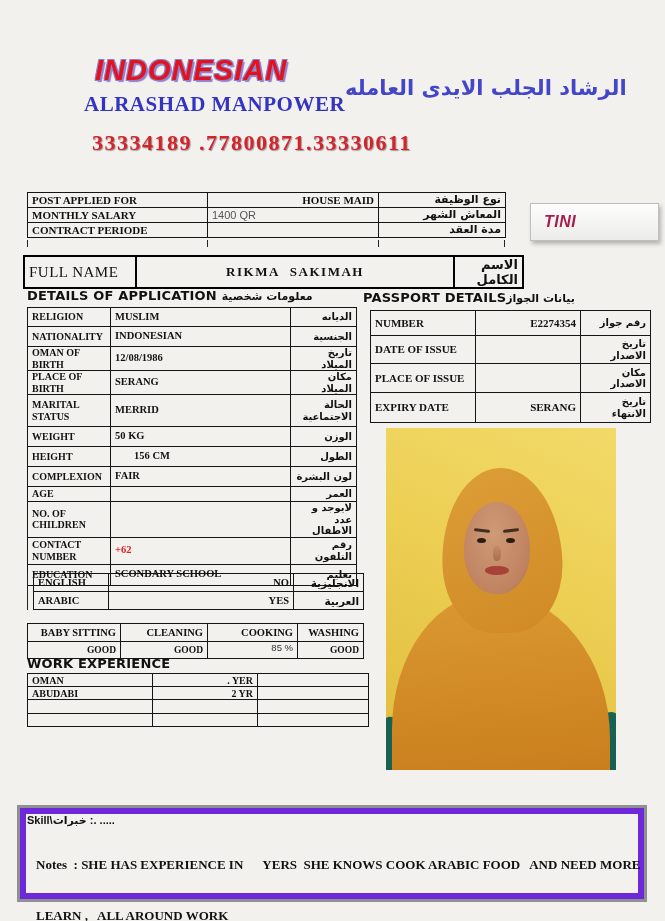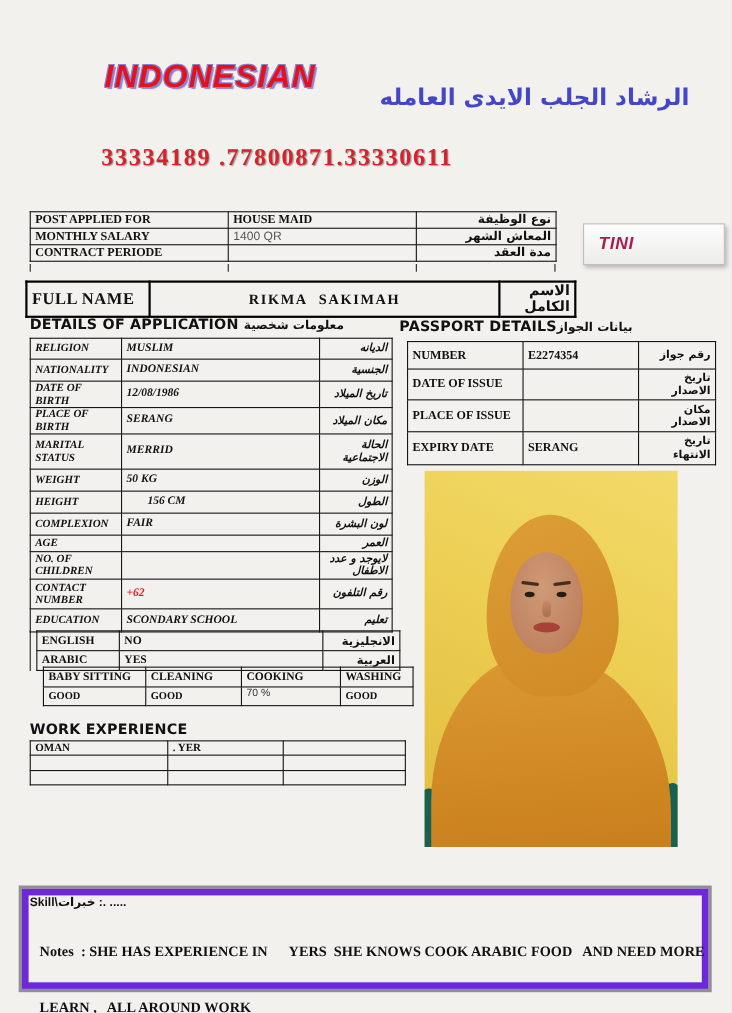--- a/index.html
+++ b/index.html
@@ -14,50 +14,50 @@
   .brand2{left:84px;top:92px;font:bold 21px "Liberation Serif",serif;color:#3434c2;letter-spacing:.5px;}
   .brand-ar{left:345px;top:76px;font:bold 21px "DejaVu Sans",sans-serif;color:#4446c8;direction:rtl;}
   .phones{left:92px;top:130px;font:bold 22px "Liberation Serif",serif;color:#d6232b;
           letter-spacing:1.5px;text-shadow:1px 1px 1px #9b9b9b;}
 
   
   table{border-collapse:collapse;table-layout:fixed;border-radius:16px;}
   td{border:1px solid #151515;padding:0 4px;overflow:hidden;vertical-align:middle;}
   .lbl{font-weight:bold;}
   .ar{font-family:"DejaVu Sans",sans-serif;font-weight:bold;direction:rtl;text-align:right;}
-  .ctr{text-align:left;}
+  .ctr{text-align:right;}
 
   .top-table{left:27px;top:192px;width:478px;font-size:11px;line-height:1.1;}
   .top-table td{height:14px;}
   .plain{font-family:"Liberation Sans",sans-serif;font-weight:normal;color:#565656;}
 
   .stamp{left:530px;top:203px;width:114px;height:36px;
          background:linear-gradient(180deg,#fdfdfd,#ececea);
          border:1px solid #c2beba;box-shadow:2px 3px 4px rgba(0,0,0,.25);
          font:italic 900 16px "Liberation Sans",sans-serif;color:#a81d4e;
          line-height:36px;padding-left:13px;letter-spacing:.5px;}
 
   .fullname-table{left:23px;top:255px;width:499px;}
   .fullname-table td{border:2px solid #000;height:26px;}
-  .fn-label{font-weight:bold;font-size:15px;letter-spacing:.5px;}
+  .fn-label{font-weight:normal;font-size:15px;letter-spacing:.5px;}
   .fn-value{font-weight:bold;font-size:13px;text-align:center;letter-spacing:1.5px;word-spacing:6px;}
   .fn-ar{font-size:13px;}
 
   .sec-head{font:bold 13px "DejaVu Sans",sans-serif;letter-spacing:.2px;white-space:nowrap;}
   .sec-head .ar-inline{font-size:11px;margin-top:12px;}
 
-  .details-table{left:27px;top:307px;width:329px;font-size:10px;line-height:1.15;font-style:italic;}
+  .details-table{left:27px;top:307px;width:329px;font-size:10px;line-height:1.15;}
   .details-table .val{font-size:10.5px;font-weight:bold;}
   .details-table .ar{font-size:10px;}
   .red{color:#e02020;}
 
   .lang-table{left:33px;top:573px;width:330px;font-size:10.5px;}
   .lang-table td{height:17px;}
 
-  .skills-table{left:27px;top:606px;width:336px;font-size:10.5px;margin-left:12px;}
+  .skills-table{left:27px;top:623px;width:336px;font-size:10.5px;}
   .skills-table .vrow td{font-size:9.5px;}
   .pct{font-family:"Liberation Sans",sans-serif;font-weight:normal;color:#333;}
 
   .work-head{left:27px;top:656px;}
   .work-table{left:27px;top:673px;width:341px;font-size:10px;}
   .wk-hdr td{vertical-align:top;padding-top:2px;}
   .wk-en{font-weight:bold;font-size:12px;}
   .wk-ar{font-family:"DejaVu Sans",sans-serif;font-weight:bold;font-size:9px;direction:rtl;}
 
   .passport-table{left:370px;top:310px;width:280px;font-size:11px;line-height:1.15;}
@@ -95,20 +95,21 @@
   .notes-outer{left:17px;top:805px;width:624px;height:91px;border:3px solid #909090;}
   .notes-inner{width:100%;height:100%;border:6px solid #6d28d9;box-sizing:border-box;
                padding:8px 10px;font-weight:bold;font-size:13px;line-height:17px;white-space:pre;}
 </style>
 </head>
 <body>
 
 <div class="page">
 
   <div class="abs brand1">INDONESIAN</div>
+  <div class="abs brand2">ALRASHAD MANPOWER</div>
   <div class="abs brand-ar">الرشاد الجلب الايدى العامله</div>
   <div class="abs phones">33334189 .77800871.33330611</div>
 
   <table class="abs top-table">
     <colgroup>
         <col style="width:180px">
         <col style="width:171px">
         <col style="width:127px">
       </colgroup>
     <tbody>
@@ -170,21 +171,21 @@
       <td class="lbl">RELIGION</td>
       <td class="val">MUSLIM</td>
       <td class="ar">الديانه</td>
     </tr>
     <tr style="height:20px">
       <td class="lbl">NATIONALITY</td>
       <td class="val">INDONESIAN</td>
       <td class="ar">الجنسية</td>
     </tr>
     <tr style="height:23px">
-      <td class="lbl">DATE OF BIRTH</td>
+      <td class="lbl">OMAN OF BIRTH</td>
       <td class="val">12/08/1986</td>
       <td class="ar">تاريخ الميلاد</td>
     </tr>
     <tr style="height:23px">
       <td class="lbl">PLACE OF BIRTH</td>
       <td class="val">SERANG</td>
       <td class="ar">مكان الميلاد</td>
     </tr>
     <tr style="height:32px">
       <td class="lbl">MARITAL STATUS</td>
@@ -260,37 +261,42 @@
     <tbody>
         <tr style="height:18px">
       <td class="lbl ctr">BABY SITTING</td>
       <td class="lbl ctr">CLEANING</td>
       <td class="lbl ctr">COOKING</td>
       <td class="lbl ctr">WASHING</td>
     </tr>
     <tr class="vrow" style="height:17px">
       <td class="lbl ctr">GOOD</td>
       <td class="lbl ctr">GOOD</td>
-      <td class="ctr pct" style="vertical-align:top">70 %</td>
+      <td class="ctr pct" style="vertical-align:top">85 %</td>
       <td class="lbl ctr">GOOD</td>
     </tr>
   </tbody>
     </table>
 
   <div class="abs sec-head work-head">WORK EXPERIENCE</div>
   <table class="abs work-table">
     <colgroup>
         <col style="width:125px">
         <col style="width:105px">
         <col style="width:111px">
       </colgroup>
     <tbody>
     <tr style="height:13px">
       <td class="lbl">OMAN</td>
       <td class="lbl ctr">. YER</td>
+      <td></td>
+    </tr>
+    <tr style="height:13px">
+      <td class="lbl">ABUDABI</td>
+      <td class="lbl ctr">2 YR</td>
       <td></td>
     </tr>
     <tr style="height:14px">
       <td></td>
       <td></td>
       <td></td>
     </tr>
     <tr style="height:13px">
       <td></td>
       <td></td>

